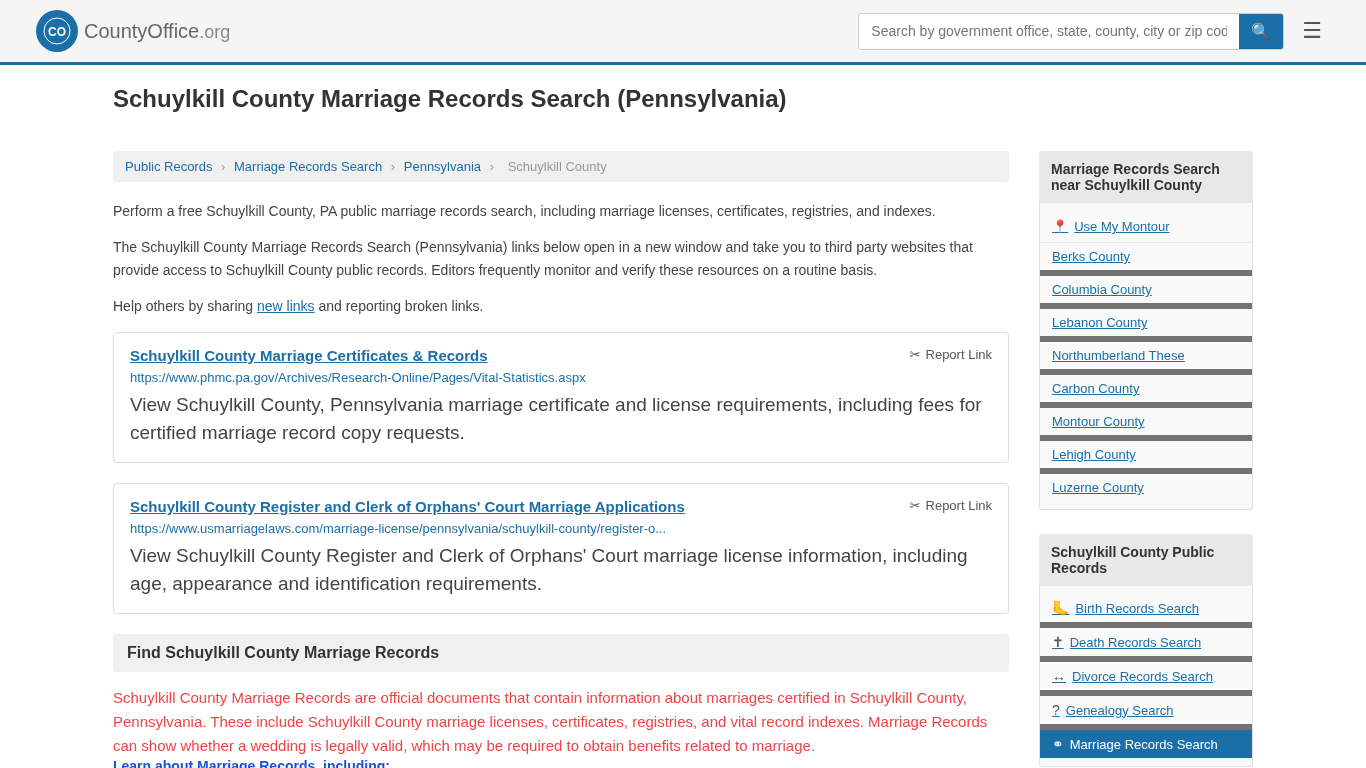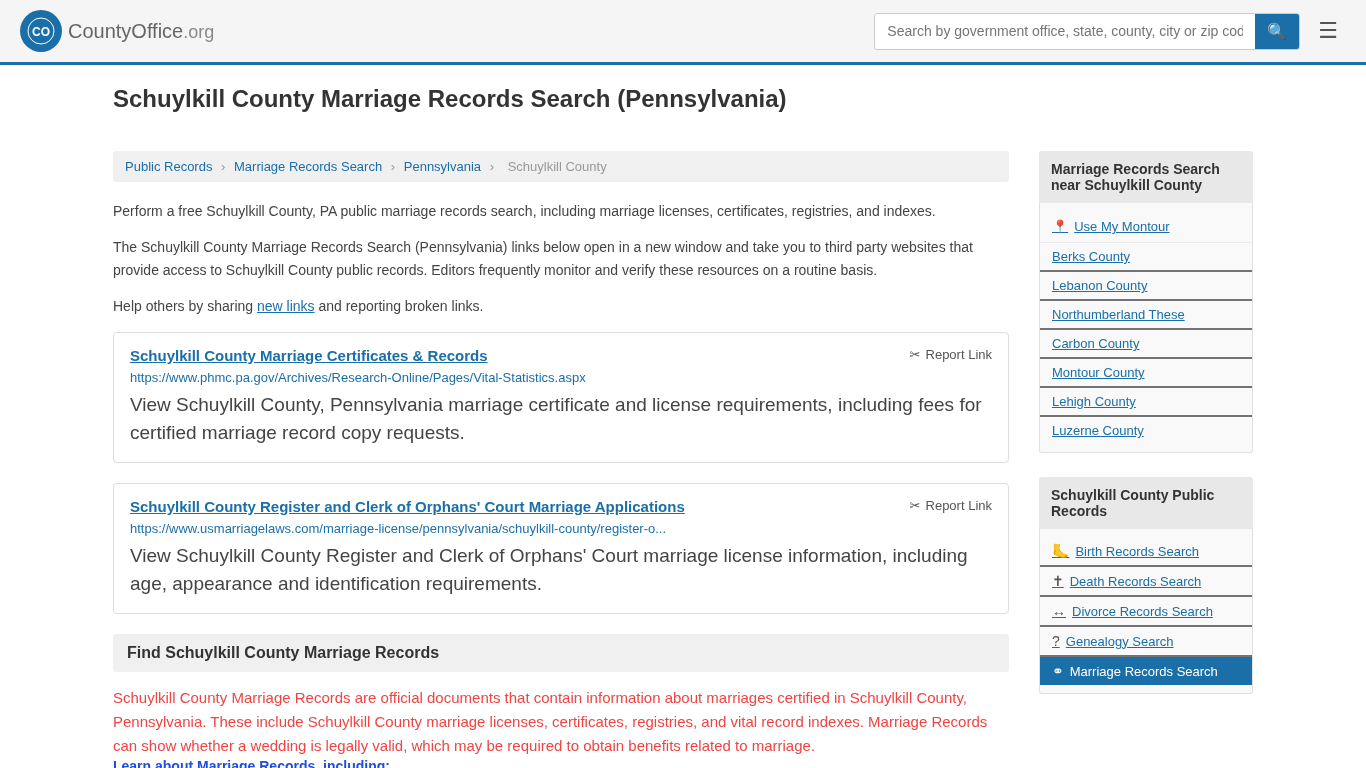--- a/index.html
+++ b/index.html
@@ -2,21 +2,21 @@
 <html><head>
   <meta charset="utf-8">
   <style>
     * { box-sizing: border-box; margin: 0; padding: 0; }
     body { font-family: Arial, sans-serif; font-size: 14px; color: #333; background: #fff; }
 
     
     .header {
       background: #f5f5f5;
       border-bottom: 3px solid #1a6fa8;
-      padding: 10px 20px;
+      padding: 10px 36px;
       display: flex;
       align-items: center;
       justify-content: space-between;
       gap: 20px;
     }
     .logo-area {
       display: flex;
       align-items: center;
       gap: 6px;
     }
@@ -238,21 +238,21 @@
     }
     .sidebar-link-item {
       display: flex;
       align-items: center;
       gap: 6px;
       padding: 6px 12px;
       cursor: pointer;
       font-size: 13px;
       color: #1a6fa8;
       text-decoration: underline;
-      border-bottom: 2px solid #737373;
+      border-bottom: 6px solid #737373;
     }
     .sidebar-link-item:last-child {
       border-bottom: none;
     }
     .sidebar-icon {
       font-size: 14px;
       color: #555;
       flex-shrink: 0;
     }
     .use-location {
@@ -368,20 +368,23 @@
       <div class="sidebar-title">Marriage Records Search near Schuylkill County</div>
       <div class="sidebar-links">
         <div class="use-location">
           <span>📍</span>
           <span>Use My Montour</span>
         </div>
         <div class="sidebar-link-item">
           <span>Berks County</span>
         </div>
         <div class="sidebar-link-item">
+          <span>Columbia County</span>
+        </div>
+        <div class="sidebar-link-item">
           <span>Lebanon County</span>
         </div>
         <div class="sidebar-link-item">
           <span>Northumberland These</span>
         </div>
         <div class="sidebar-link-item">
           <span>Carbon County</span>
         </div>
         <div class="sidebar-link-item">
           <span>Montour County</span>

